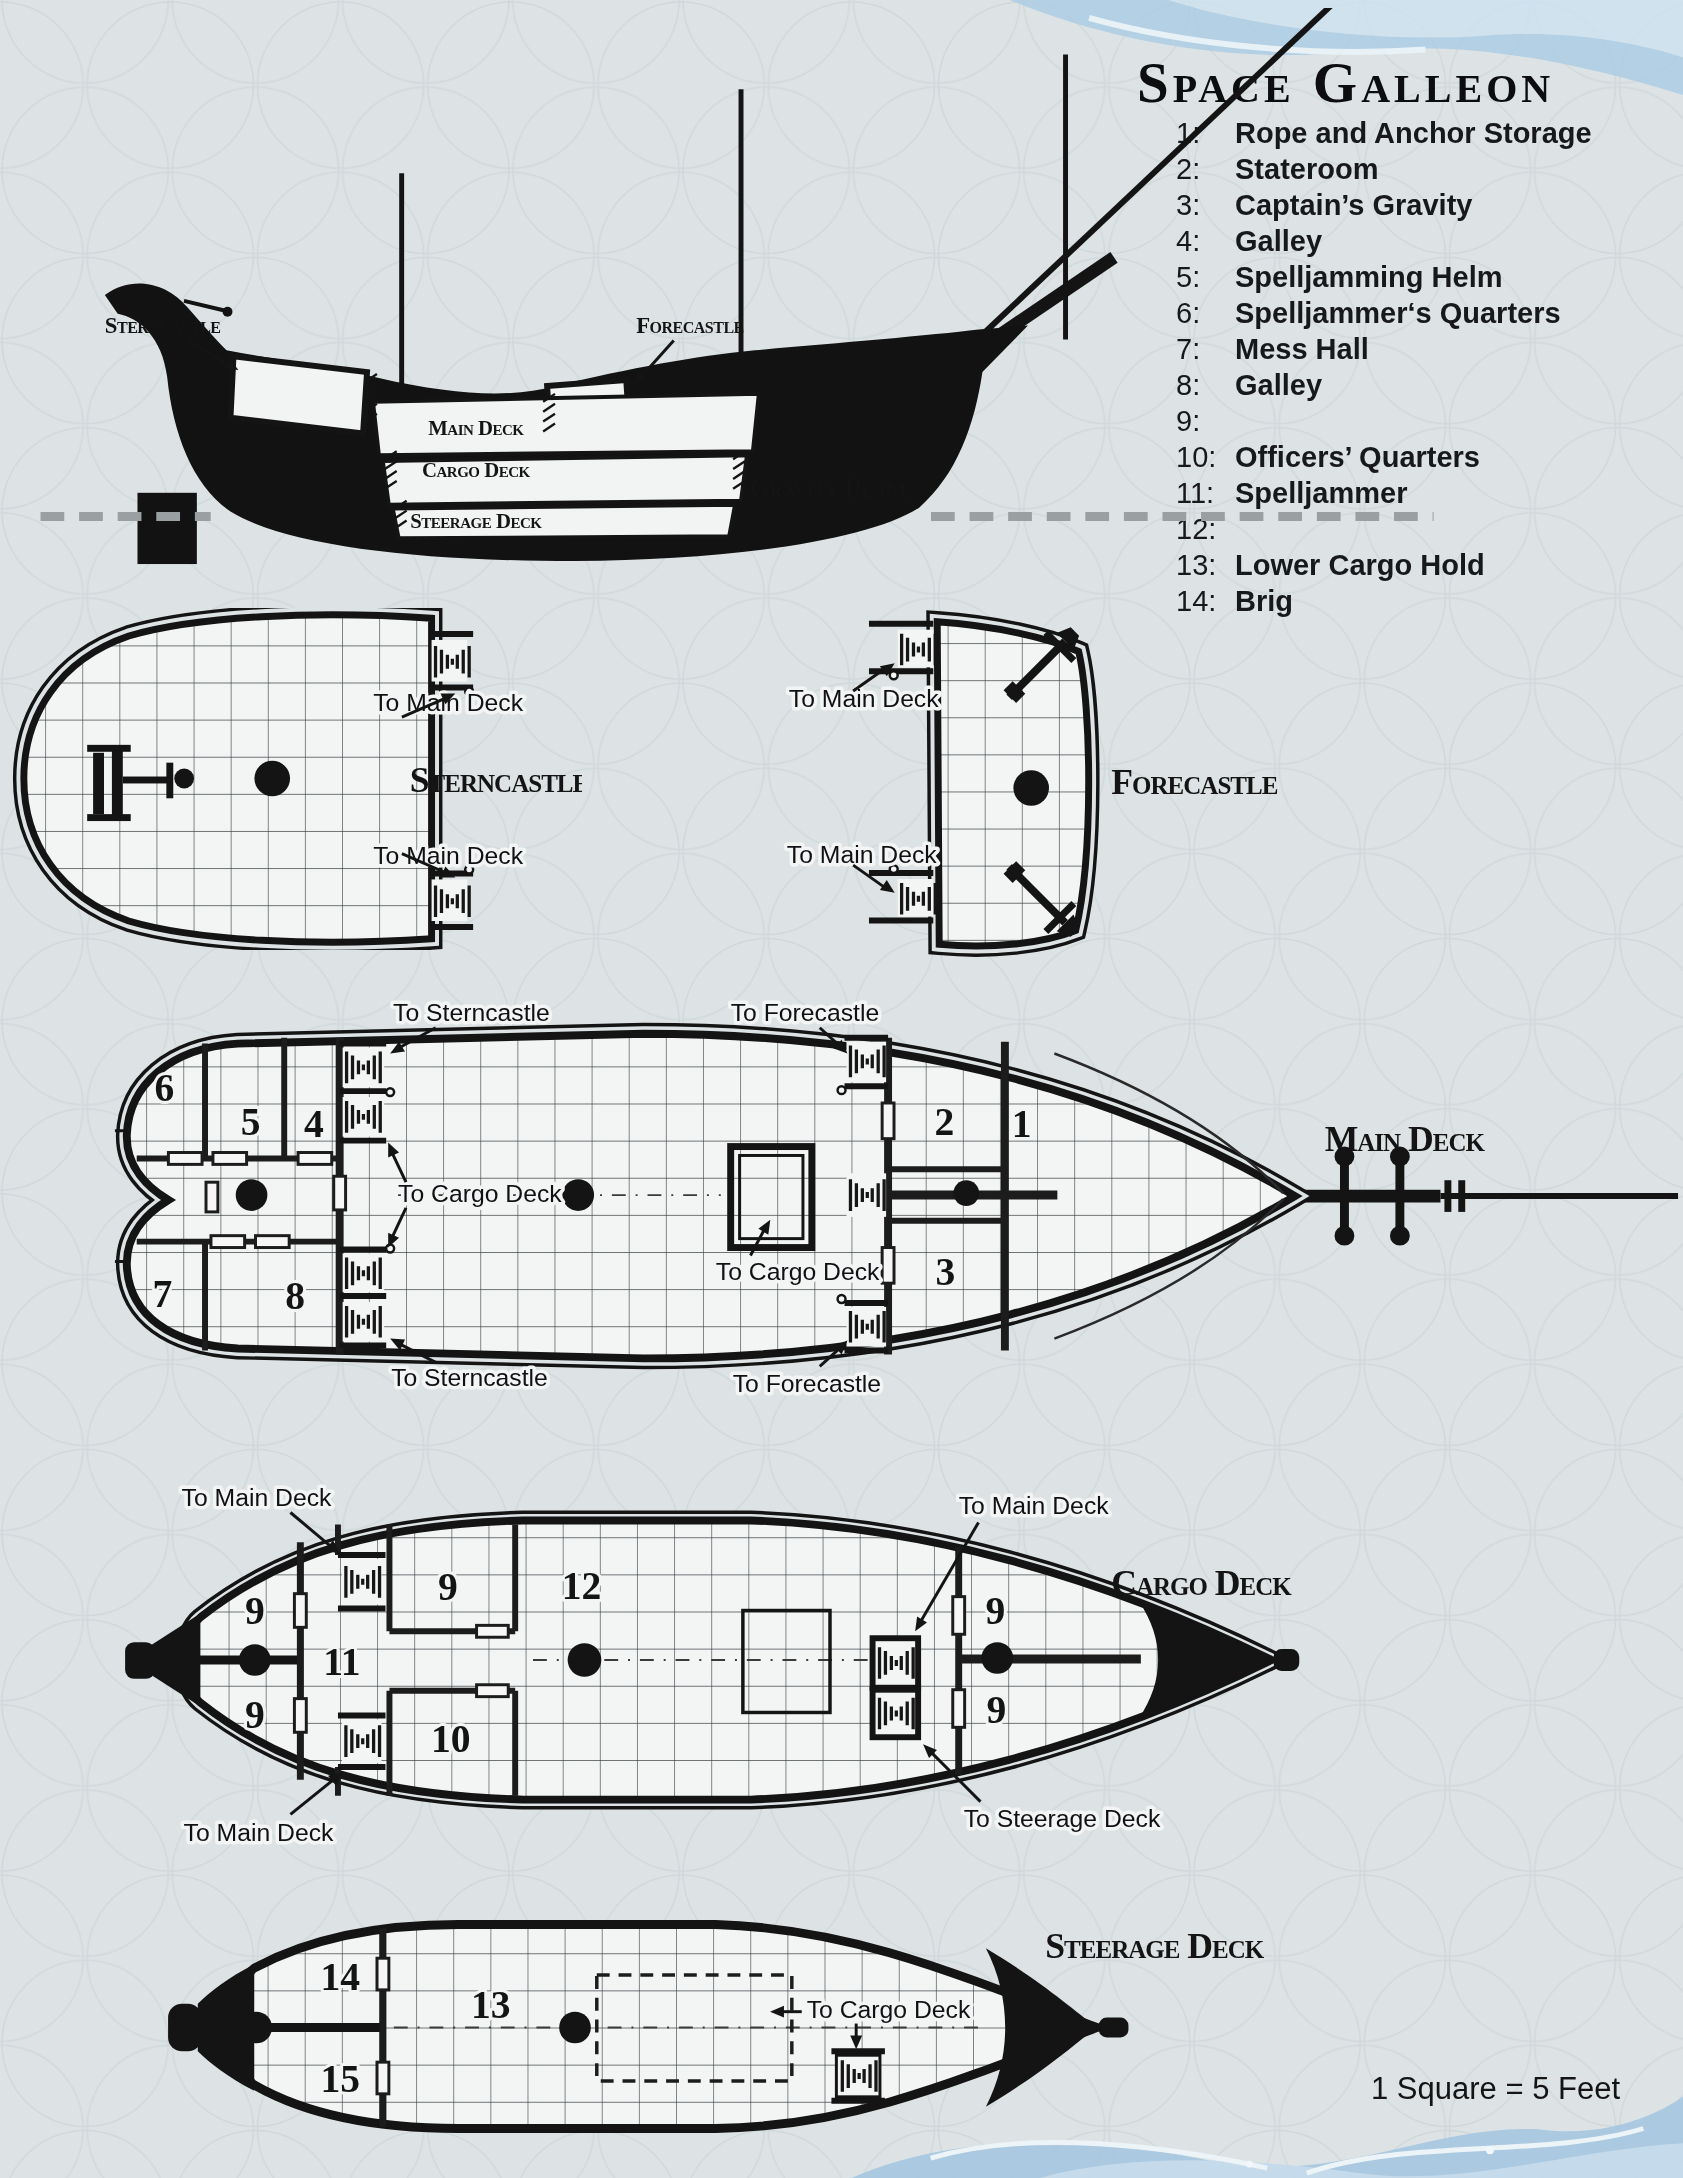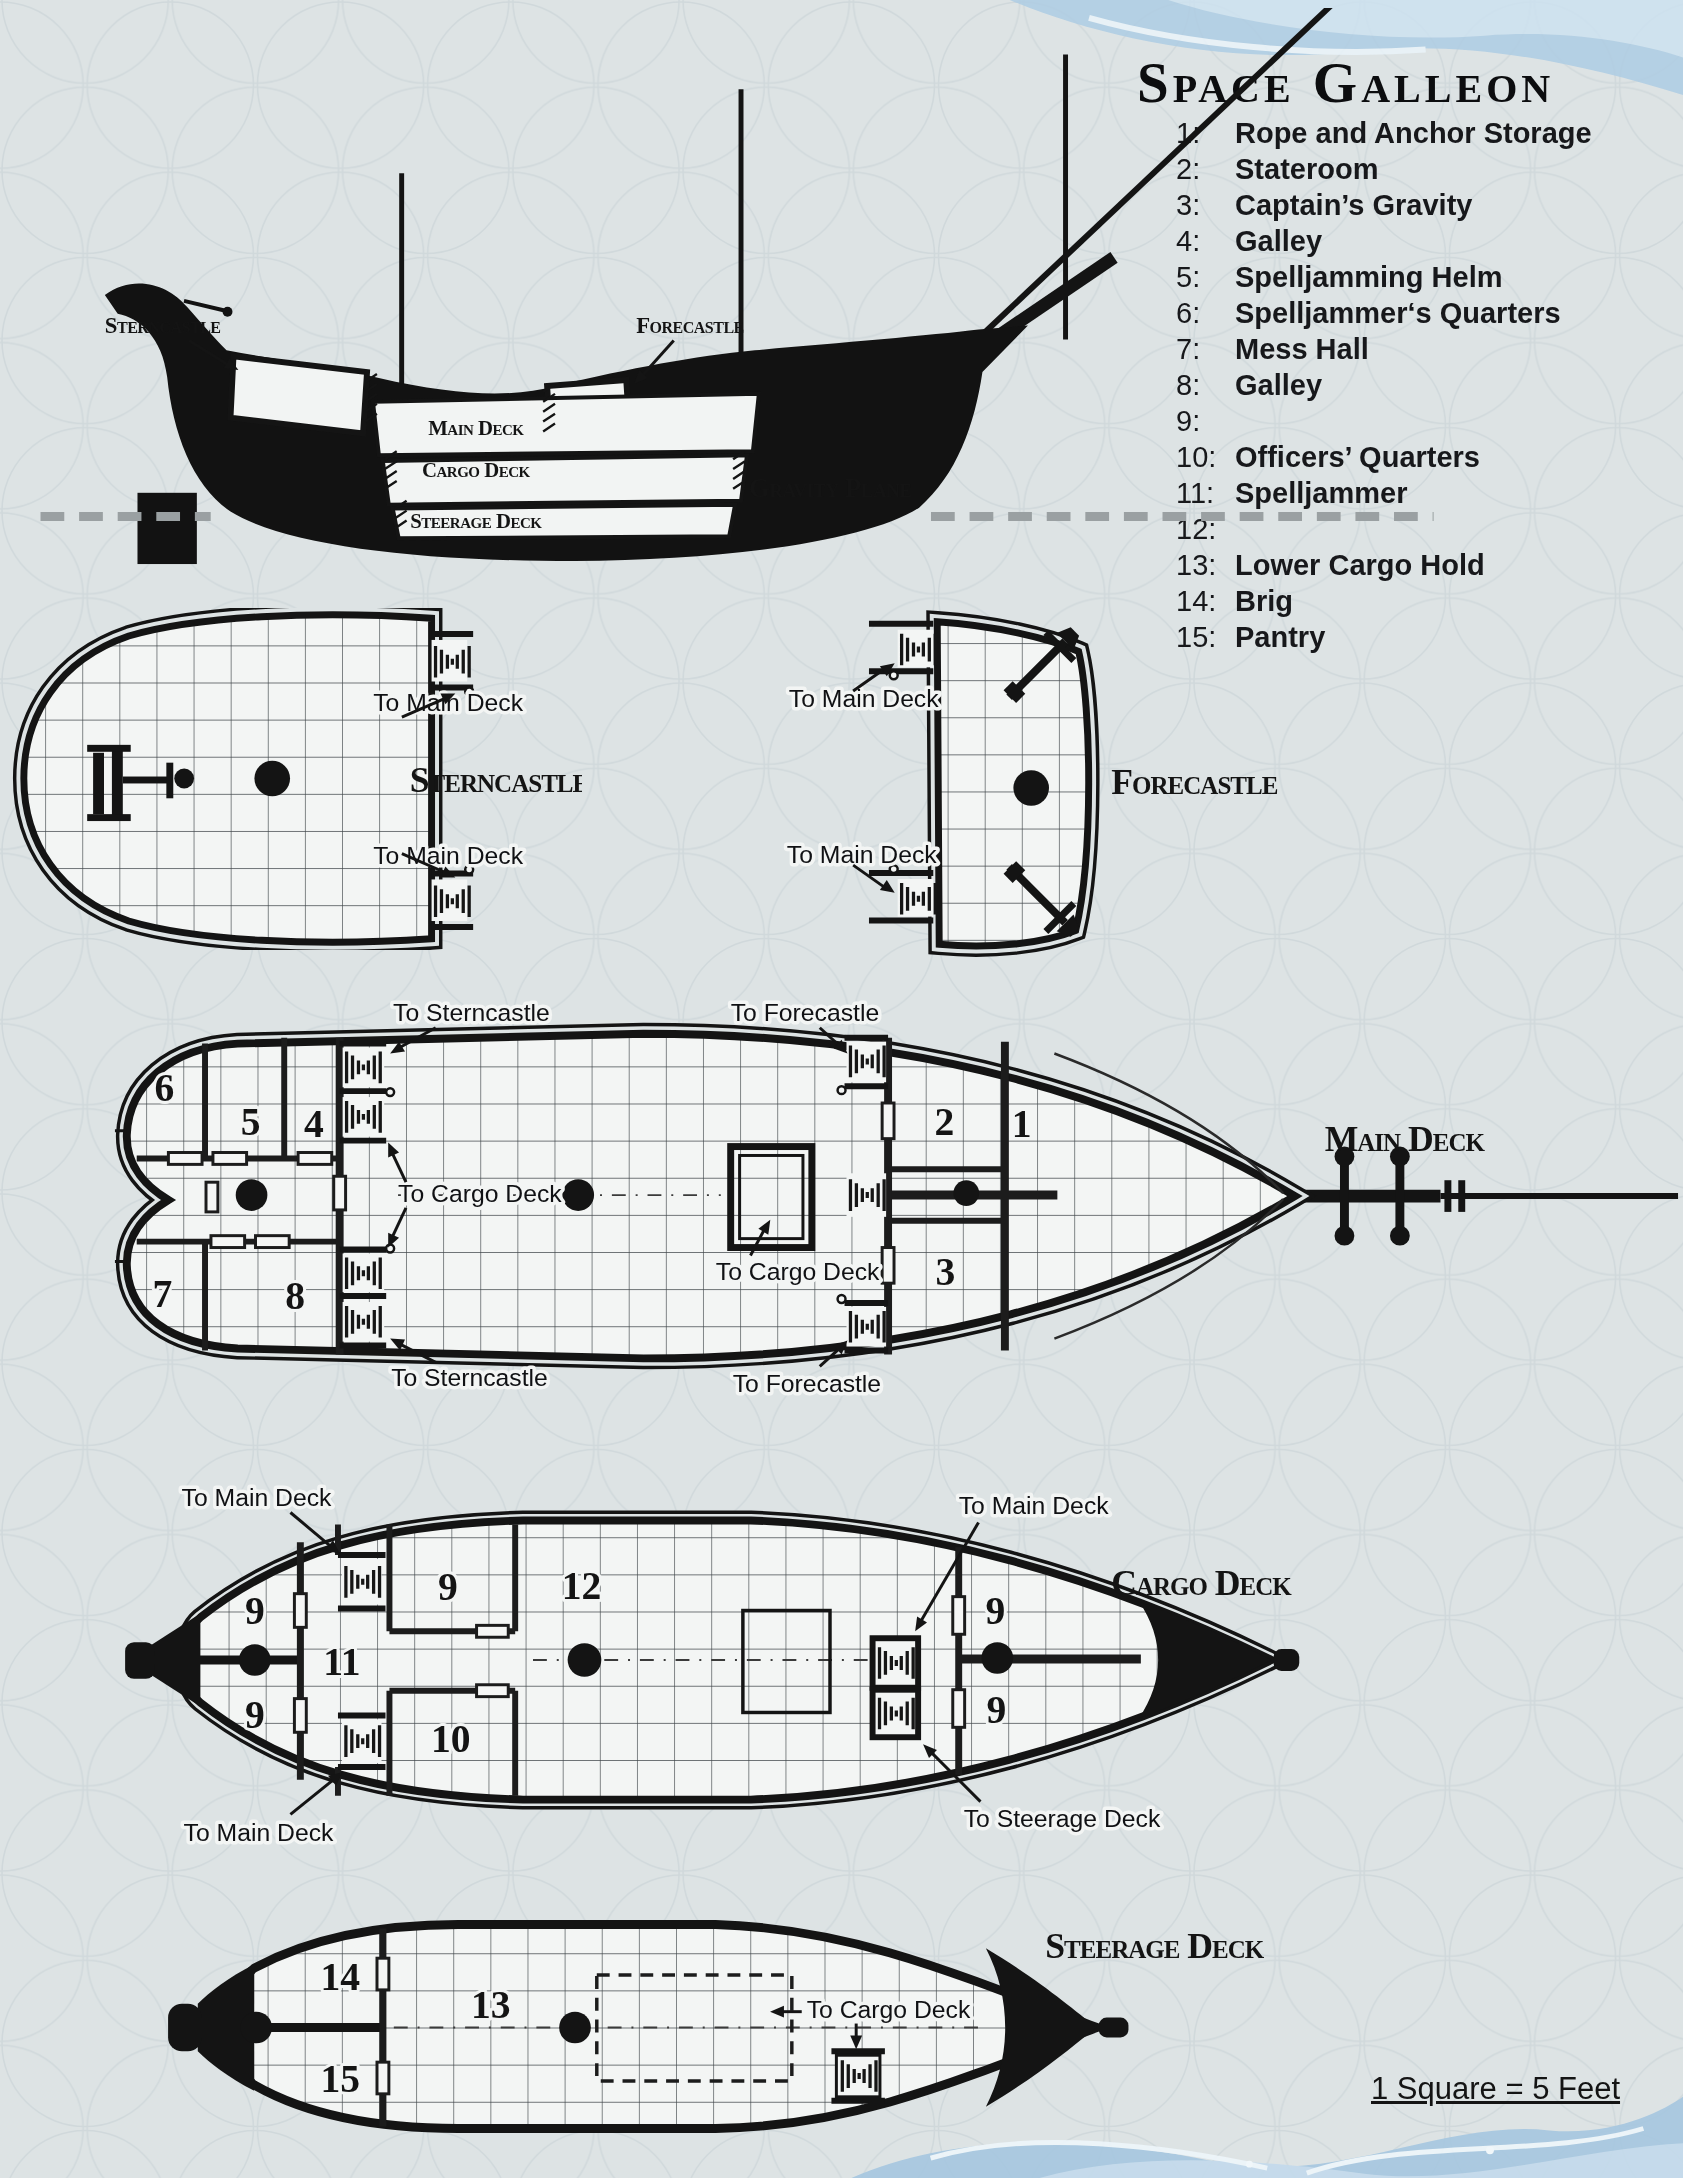--- a/index.html
+++ b/index.html
@@ -16,21 +16,21 @@
   .tolabel{font-family:"Liberation Sans",sans-serif;font-size:25px;fill:#101114;
            paint-order:stroke;stroke:#f3f5f4;stroke-width:7px;stroke-linejoin:round;}
   .roomnum{font-family:"Liberation Serif",serif;font-weight:700;font-size:40px;fill:#141414;
            text-anchor:middle;paint-order:stroke;stroke:#f3f5f4;stroke-width:6px;stroke-linejoin:round;}
   .page-title{position:absolute;left:1137px;top:50px;font-family:"Liberation Serif",serif;
               font-weight:700;font-variant:small-caps;font-size:57px;letter-spacing:4px;color:#0c0d0f;}
   .legend{position:absolute;left:1176px;top:115px;width:475px;}
   .legend-row{display:flex;font-size:29px;line-height:36px;color:#17181b;}
   .legend-row .num{width:59px;flex:0 0 59px;}
   .legend-row .lbl{flex:1;font-weight:bold;}
-  .scale-note{position:absolute;left:1371px;top:2071px;font-size:31px;color:#141414;text-decoration:underline;}
+  .scale-note{position:absolute;left:1371px;top:2071px;font-size:31px;color:#141414;}
   .wall{stroke:#1c1c1c;fill:none;}
 </style>
 </head>
 <body>
 
 <div class="stage">
 
   <svg class="bg" width="1683" height="2178" viewBox="0 0 1700 2200">
     <defs>
       <pattern id="scales" width="172" height="172" patternUnits="userSpaceOnUse">
@@ -104,24 +104,20 @@
     <div class="legend-row">
         <span class="num">12:</span>
       </div>
     <div class="legend-row">
         <span class="num">13:</span>
         <span class="lbl">Lower Cargo Hold</span>
       </div>
     <div class="legend-row">
         <span class="num">14:</span>
         <span class="lbl">Brig</span>
-      </div>
-    <div class="legend-row">
-        <span class="num">15:</span>
-        <span class="lbl">Pantry</span>
       </div>
   </div>
 
   <svg style="position:absolute;left:40px;top:8px" width="1406" height="560" viewBox="0 0 1420 566">
     <path d="M365 167 L365 430" stroke="#141414" stroke-width="5"></path>
     <path d="M708 82 L708 400" stroke="#141414" stroke-width="5"></path>
     <path d="M1036 47 L1036 335" stroke="#141414" stroke-width="5"></path>
     <path d="M950 332 L1308 -6" stroke="#141414" stroke-width="6"></path>
     <path d="M938 352 L1085 252" stroke="#141414" stroke-width="13"></path>
     <path fill="#121212" d="M65,290 C95,268 130,280 148,302 C164,320 176,334 188,346 C242,356 300,364 342,374

